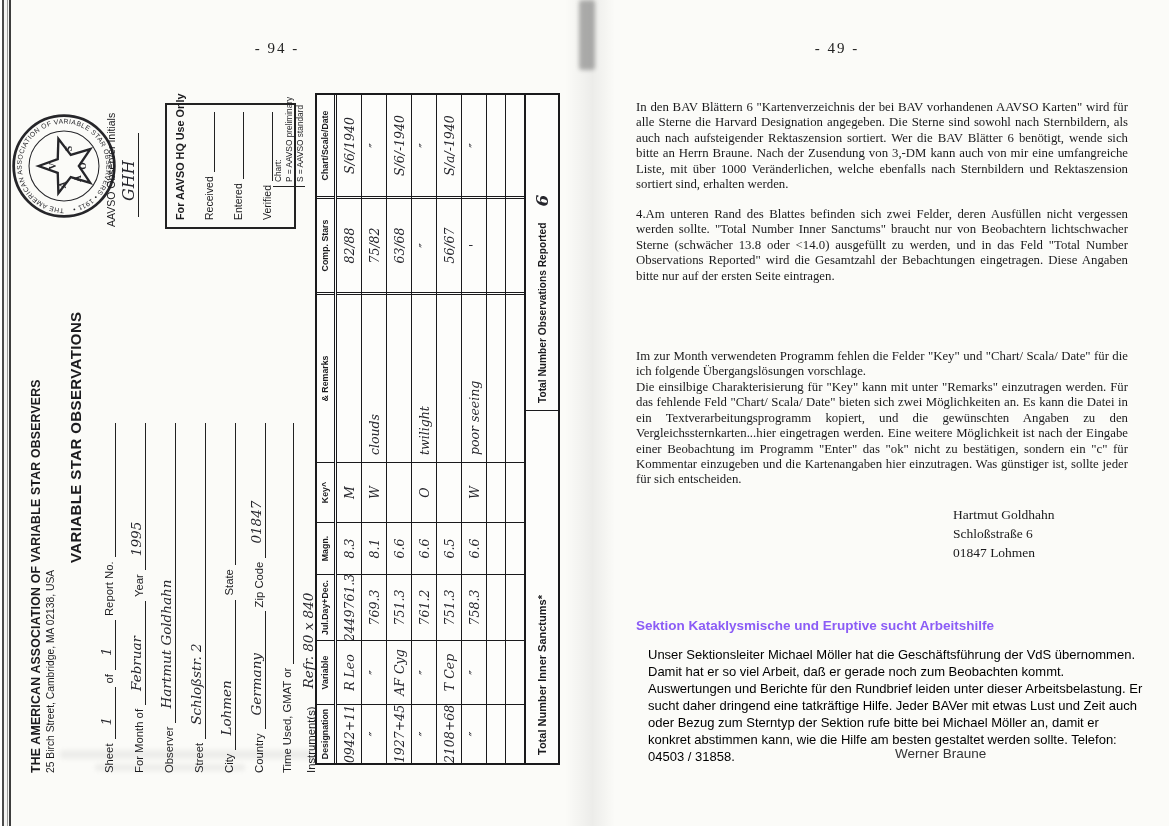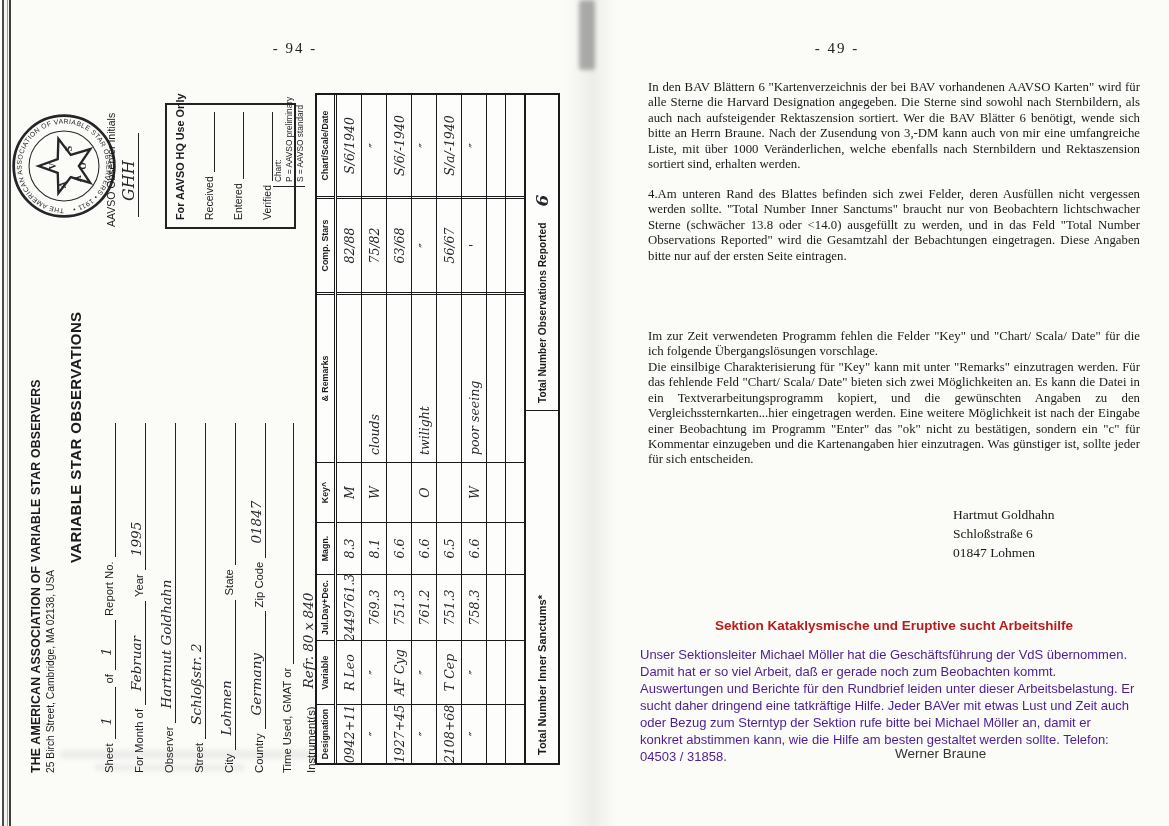--- a/index.html
+++ b/index.html
@@ -61,37 +61,37 @@
   .t-row.empty .td{height:18px;}
   .t-row .td:first-child{border-left:none;}
   .dbl{border-left:3px double #1a1a1c !important;}
   .td.left{justify-content:flex-start;padding-left:7px;}
   .td .hw{font-size:12.5px;}
   .t-foot{display:grid;grid-template-columns:352px 1fr;height:33px;border-top:1.5px solid #1a1a1c;}
   .footL{display:flex;align-items:center;font-weight:bold;font-size:11px;padding-left:8px;white-space:nowrap;}
   .footR{display:flex;align-items:center;border-left:1.5px solid #1a1a1c;font-weight:bold;font-size:10.2px;padding:0 10px 0 7px;white-space:nowrap;}
   .footR .hw{font-size:17px;margin-left:16px;}
   
-  .ser{position:absolute;left:63px;width:492px;font-family:"Liberation Serif",serif;font-size:12.8px;
-       line-height:15.4px;text-align:justify;color:#1a1a1c;}
+  .ser{position:absolute;left:51px;width:492px;font-family:"Liberation Serif",serif;font-size:12.8px;
+       line-height:15.4px;text-align:justify;color:#1a1a1c;margin-top:20px;}
   .addr{position:absolute;left:368px;font-family:"Liberation Serif",serif;font-size:13.5px;line-height:19px;color:#1a1a1c;}
-  .s-head{position:absolute;left:63px;width:492px;text-align:center;font-weight:bold;font-size:13.5px;color:#b91c1c;}
-  .s-body{position:absolute;left:55px;width:497px;font-size:13px;line-height:17px;color:#4c1d95;}
+  .s-head{position:absolute;left:51px;width:492px;text-align:left;font-weight:bold;font-size:13.5px;color:#8b5cf6;}
+  .s-body{position:absolute;left:63px;width:497px;font-size:13px;line-height:17px;color:#000000;}
   .sig{position:absolute;left:310px;font-size:13.5px;color:#333335;}
 </style>
 </head>
 <body>
 
 <div class="canvas">
 
   <div class="binding"></div>
   <div class="gutter"></div>
 
   <div class="page page-left">
-    <div class="pagenum" style="left:240px;top:40px;">-  94  -</div>
+    <div class="pagenum" style="left:222px;top:40px;">-  94  -</div>
 
     <div class="smudge" style="left:60px;top:750px;width:270px;height:9px;"></div>
     <div class="smudge" style="left:95px;top:764px;width:150px;height:7px;"></div>
 
     <div class="form-rot">
 
       <div class="orgblock">
         <div class="orgname">THE AMERICAN ASSOCIATION OF VARIABLE STAR OBSERVERS</div>
         <div class="orgaddr">25 Birch Street, Cambridge, MA 02138, USA</div>
       </div>
@@ -400,21 +400,21 @@
 
     </div>
   </div>
 
   <div class="page page-right">
     <div class="smudge dark" style="left:-6px;top:0;width:16px;height:70px;"></div>
     <div class="pagenum" style="left:197px;top:40px;">-  49  -</div>
 
     <div class="ser" style="top:80px;">In den BAV Blättern 6 "Kartenverzeichnis der bei BAV vorhandenen AAVSO Karten" wird für alle Sterne die Harvard Designation angegeben. Die Sterne sind sowohl nach Sternbildern, als auch nach aufsteigender Rektaszension sortiert. Wer die BAV Blätter 6 benötigt, wende sich bitte an Herrn Braune. Nach der Zusendung von 3,-DM kann auch von mir eine umfangreiche Liste, mit über 1000 Veränderlichen, welche ebenfalls nach Sternbildern und Rektaszension sortiert sind, erhalten werden.</div>
     <div class="ser" style="top:187px;">4.Am unteren Rand des Blattes befinden sich zwei Felder, deren Ausfüllen nicht vergessen werden sollte. "Total Number Inner Sanctums" braucht nur von Beobachtern lichtschwacher Sterne (schwächer 13.8 oder &lt;14.0) ausgefüllt zu werden, und in das Feld "Total Number Observations Reported" wird die Gesamtzahl der Bebachtungen eingetragen. Diese Angaben bitte nur auf der ersten Seite eintragen.</div>
-    <div class="ser" style="top:329px;">Im zur Zeit verwendeten Programm fehlen die Felder "Key" und "Chart/ Scala/ Date" für die ich folgende Übergangslösungen vorschlage.</div>
+    <div class="ser" style="top:329px;">Im zur Month verwendeten Programm fehlen die Felder "Key" und "Chart/ Scala/ Date" für die ich folgende Übergangslösungen vorschlage.</div>
     <div class="ser" style="top:360px;">Die einsilbige Charakterisierung für "Key" kann mit unter "Remarks" einzutragen werden. Für das fehlende Feld "Chart/ Scala/ Date" bieten sich zwei Möglichkeiten an. Es kann die Datei in ein Textverarbeitungsprogramm kopiert, und die gewünschten Angaben zu den Vergleichssternkarten...hier eingetragen werden. Eine weitere Möglichkeit ist nach der Eingabe einer Beobachtung im Programm "Enter" das "ok" nicht zu bestätigen, sondern ein "c" für Kommentar einzugeben und die Kartenangaben hier einzutragen. Was günstiger ist, sollte jeder für sich entscheiden.</div>
 
     <div class="addr" style="top:505px;">
       <div>Hartmut Goldhahn</div>
       <div>Schloßstraße 6</div>
       <div>01847 Lohmen</div>
     </div>
 
     <div class="s-head" style="top:618px;">Sektion Kataklysmische und Eruptive sucht Arbeitshilfe</div>
     <div class="s-body" style="top:646px;">Unser Sektionsleiter Michael Möller hat die Geschäftsführung der VdS übernommen. Damit hat er so viel Arbeit, daß er gerade noch zum Beobachten kommt. Auswertungen und Berichte für den Rundbrief leiden unter dieser Arbeitsbelastung. Er sucht daher dringend eine tatkräftige Hilfe. Jeder BAVer mit etwas Lust und Zeit auch oder Bezug zum Sterntyp der Sektion rufe bitte bei Michael Möller an, damit er konkret abstimmen kann, wie die Hilfe am besten gestaltet werden sollte. Telefon: 04503 / 31858.</div>

